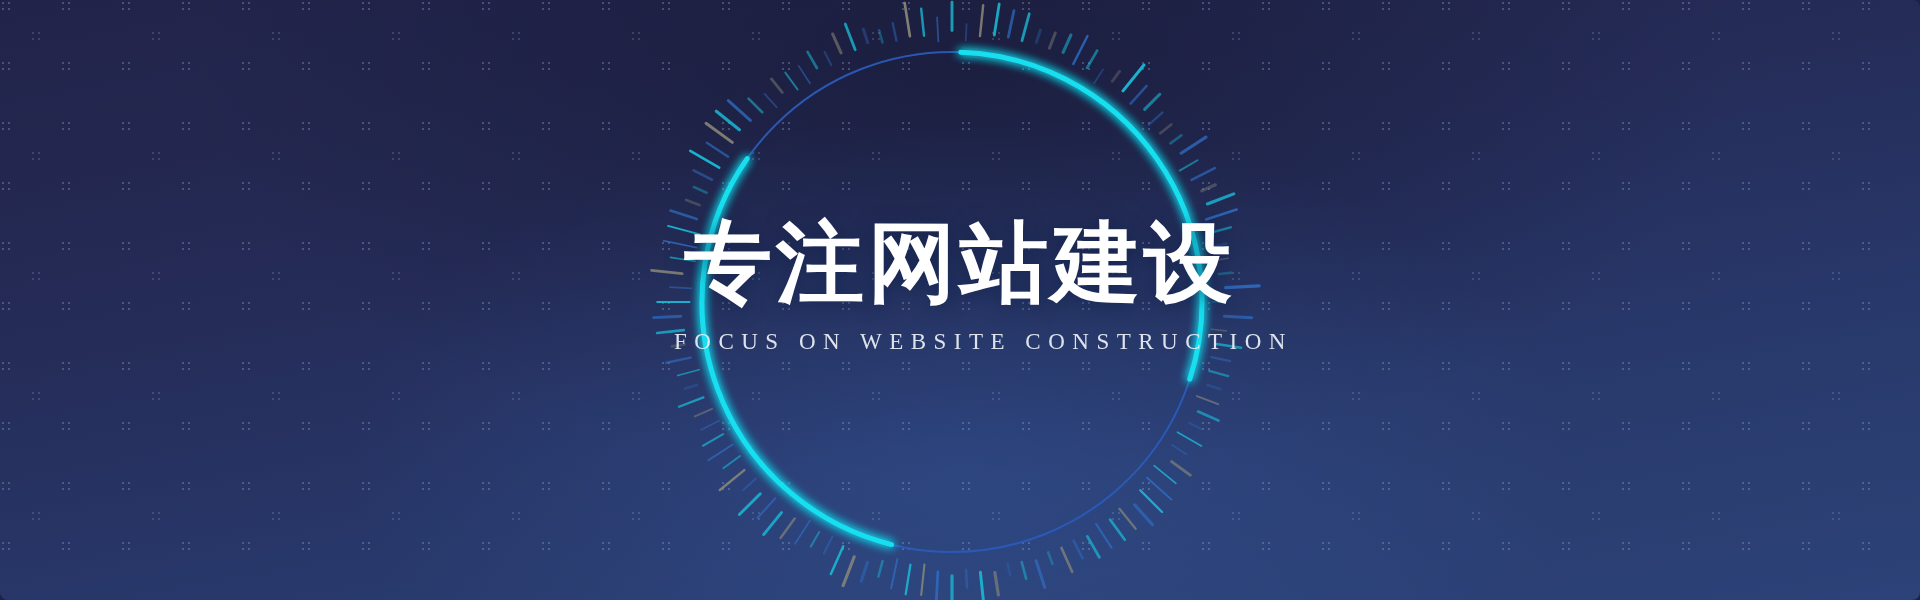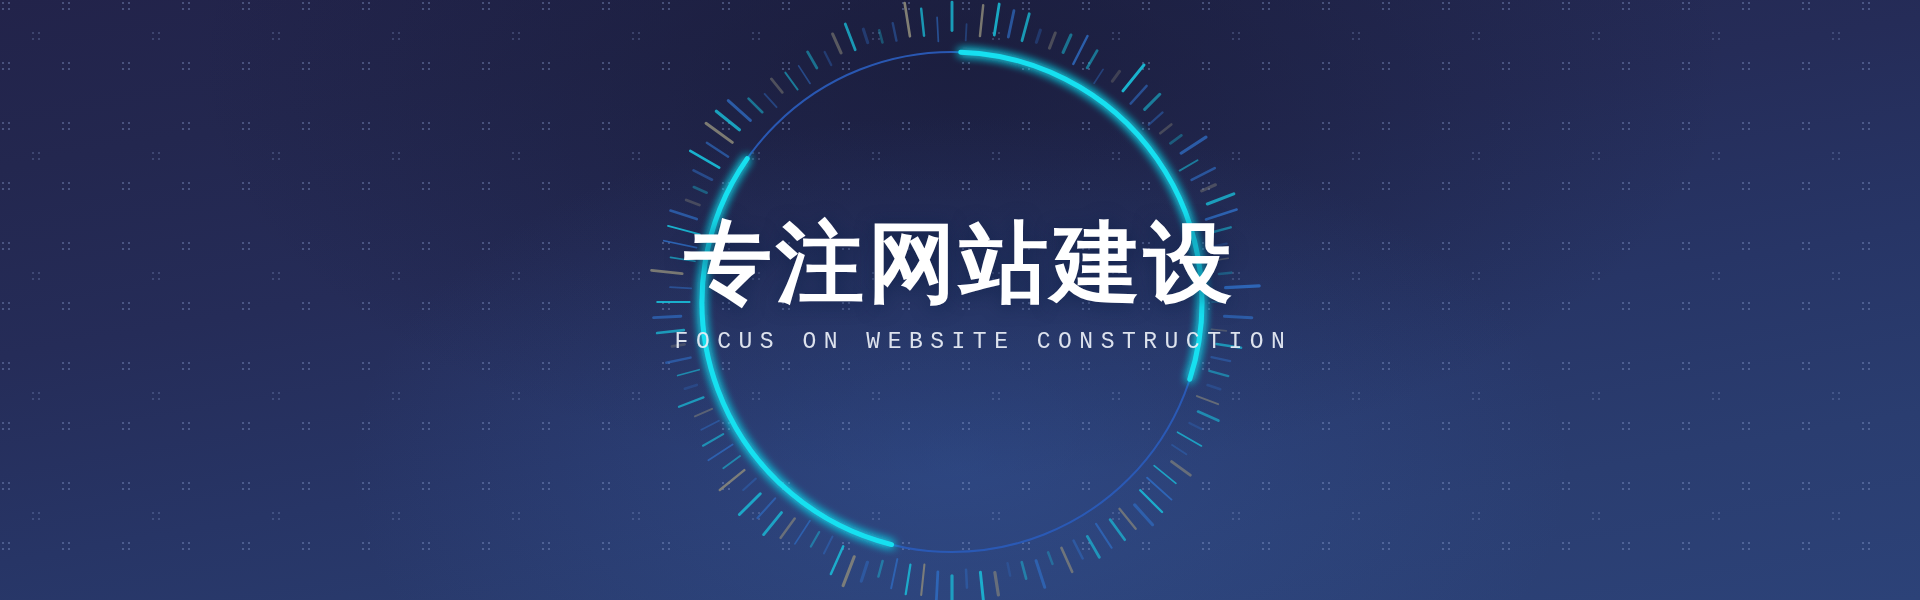--- a/index.html
+++ b/index.html
@@ -9,20 +9,21 @@
     background:#1e2145;
     font-family:"Liberation Sans", sans-serif;
   }
 
   #banner {
     position:relative;
     width:1920px; height:600px;
     overflow:hidden;
     background:
       linear-gradient(170deg, #22234a 0%, #23274f 18%, #252c58 38%, #273566 60%, #2a3d70 80%, #2c4278 100%);
+    border-radius: 8px;
   }
 
   
   .bg-glow {
     position:absolute; inset:0;
     background:
       radial-gradient(ellipse 900px 520px at 50% 78%, rgba(58,102,180,0.30) 0%, rgba(58,102,180,0.0) 68%),
       radial-gradient(ellipse 1100px 600px at 50% 10%, rgba(20,22,48,0.55) 0%, rgba(20,22,48,0) 70%);
     pointer-events:none;
   }
@@ -79,21 +80,21 @@
     font-size:88px;
     line-height:1.0;
     letter-spacing:4px;
     color:#ffffff;
     text-shadow:0 2px 18px rgba(10,30,70,0.55);
     margin-top:-26px;
     white-space:nowrap;
   }
 
   .title-en {
-    font-family:Liberation Mono, monospace;
+    font-family:Liberation Serif, serif;
     font-weight:400;
     font-size:23px;
     letter-spacing:7.5px;
     color:#e7ecf5;
     margin-top:22px;
     white-space:nowrap;
     opacity:0.95;
     margin-left:47px;
   }
 

